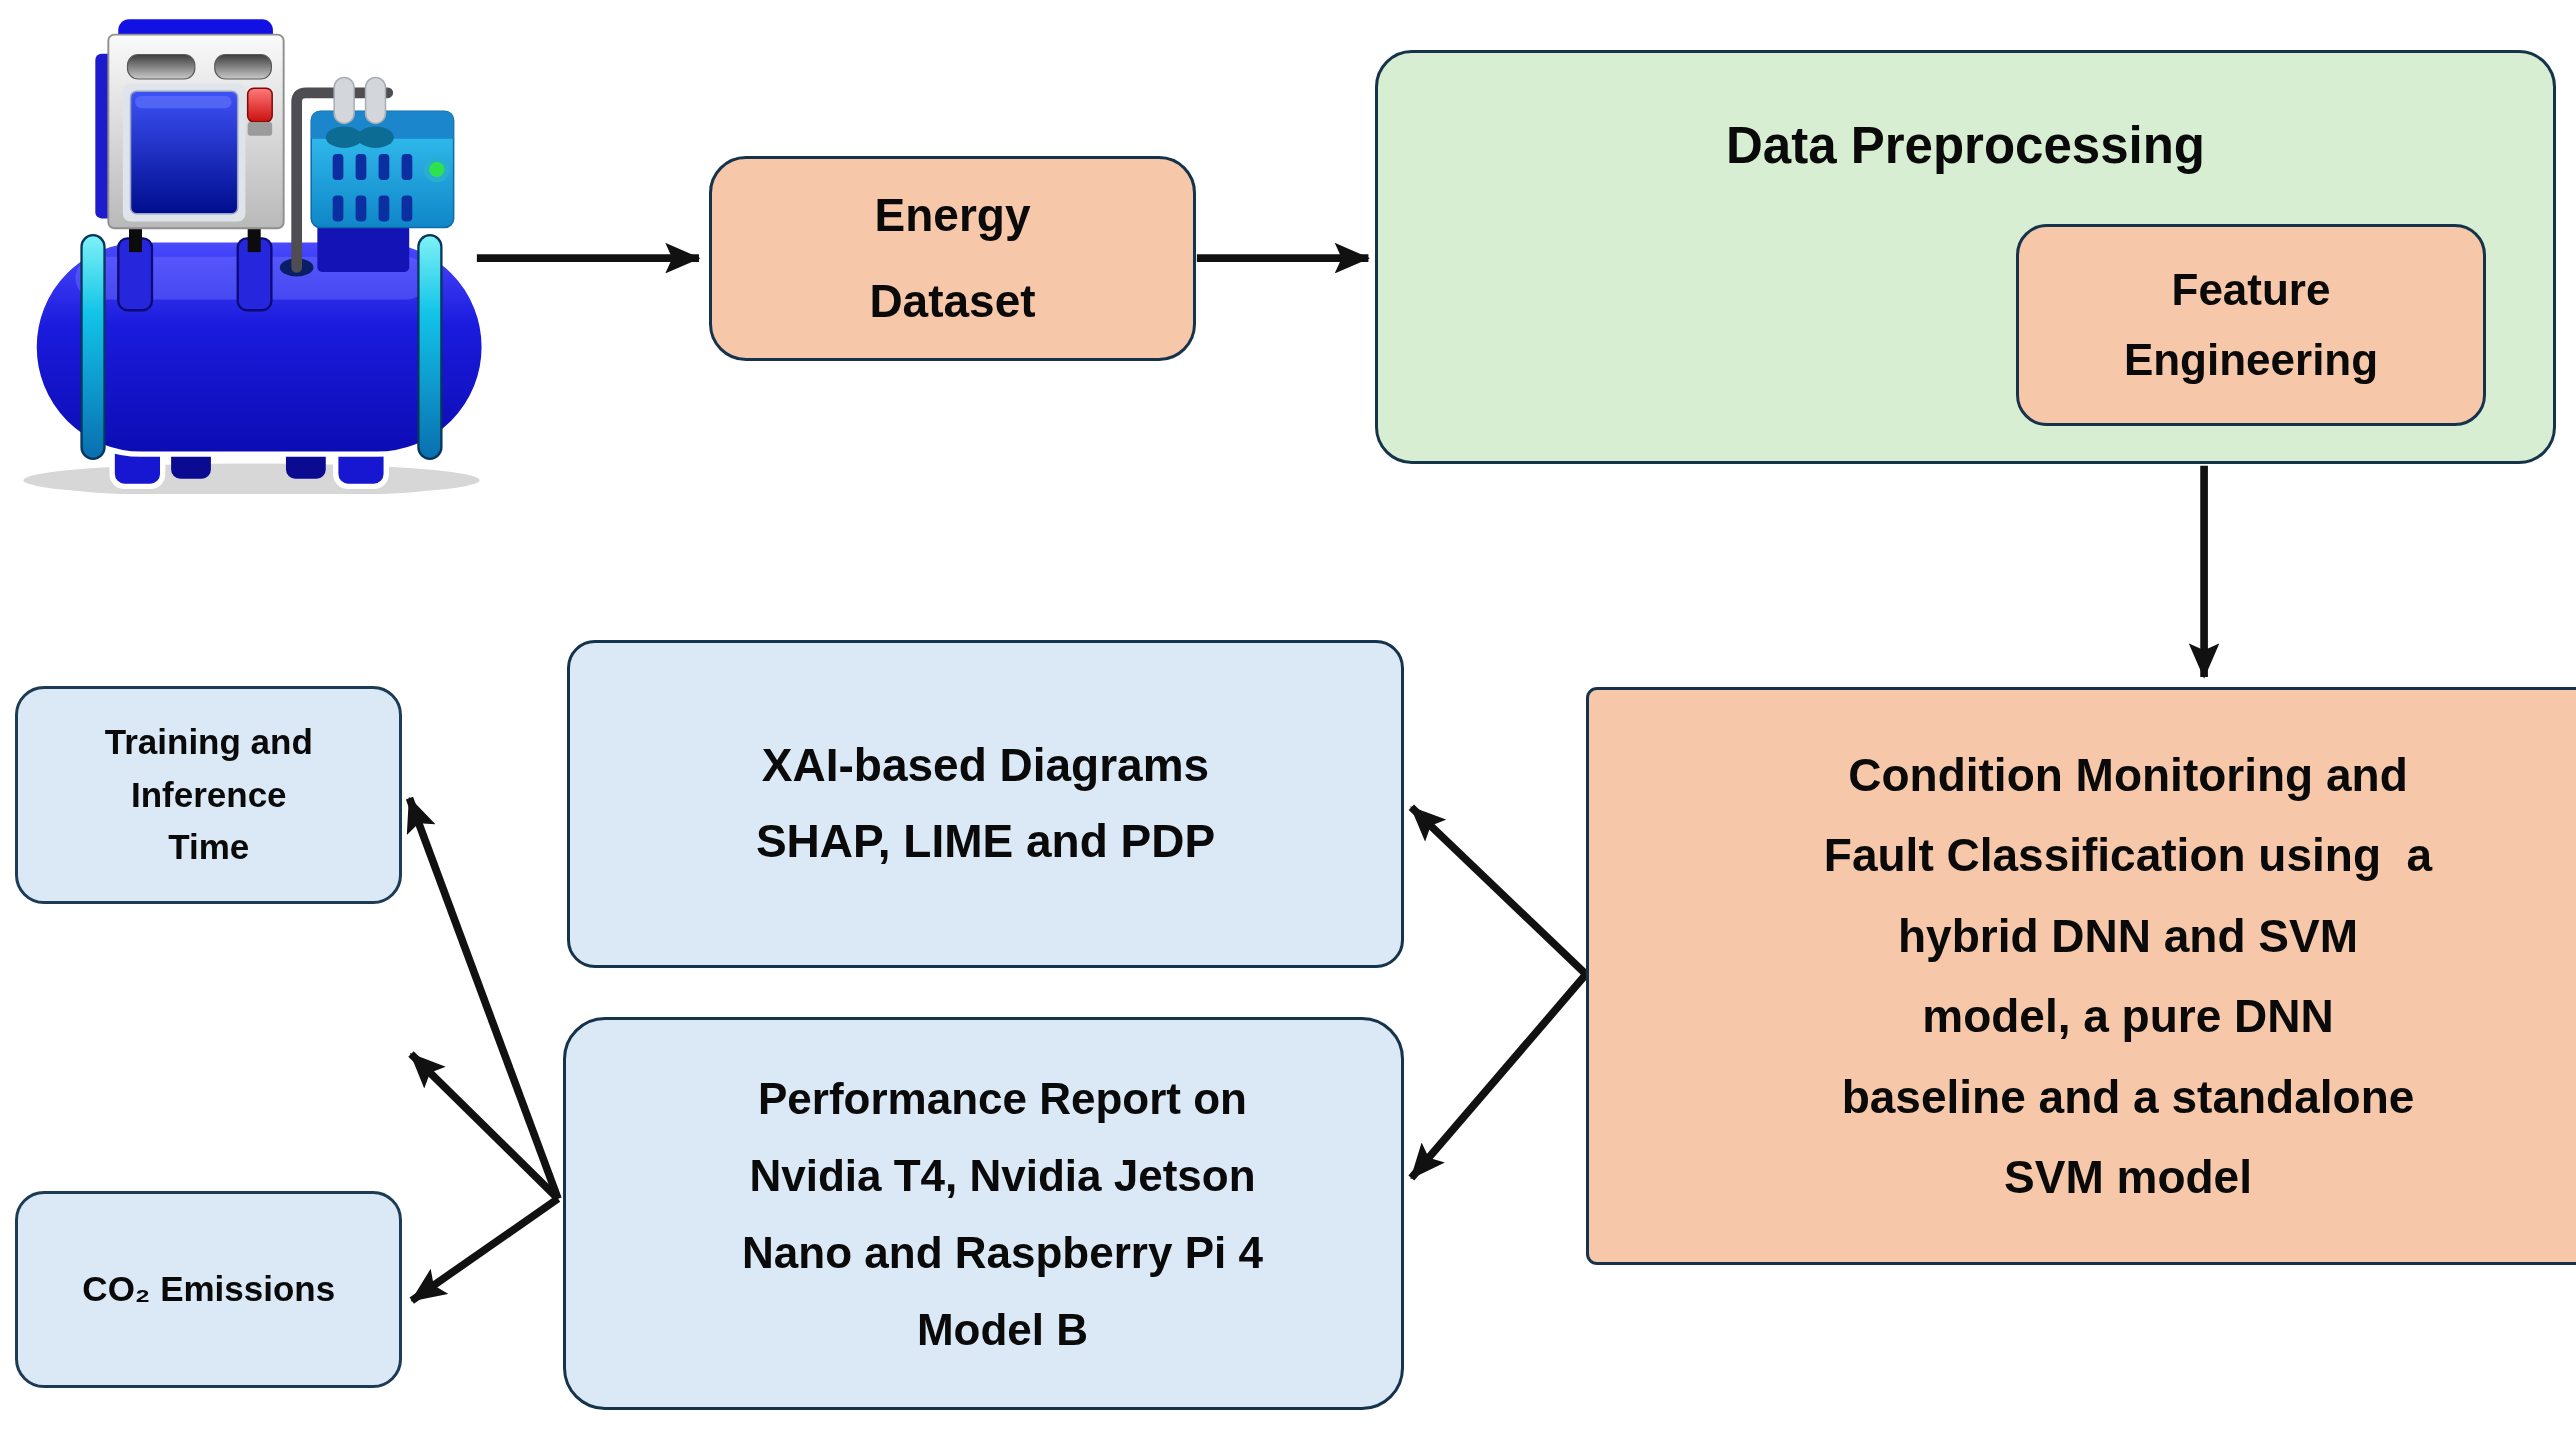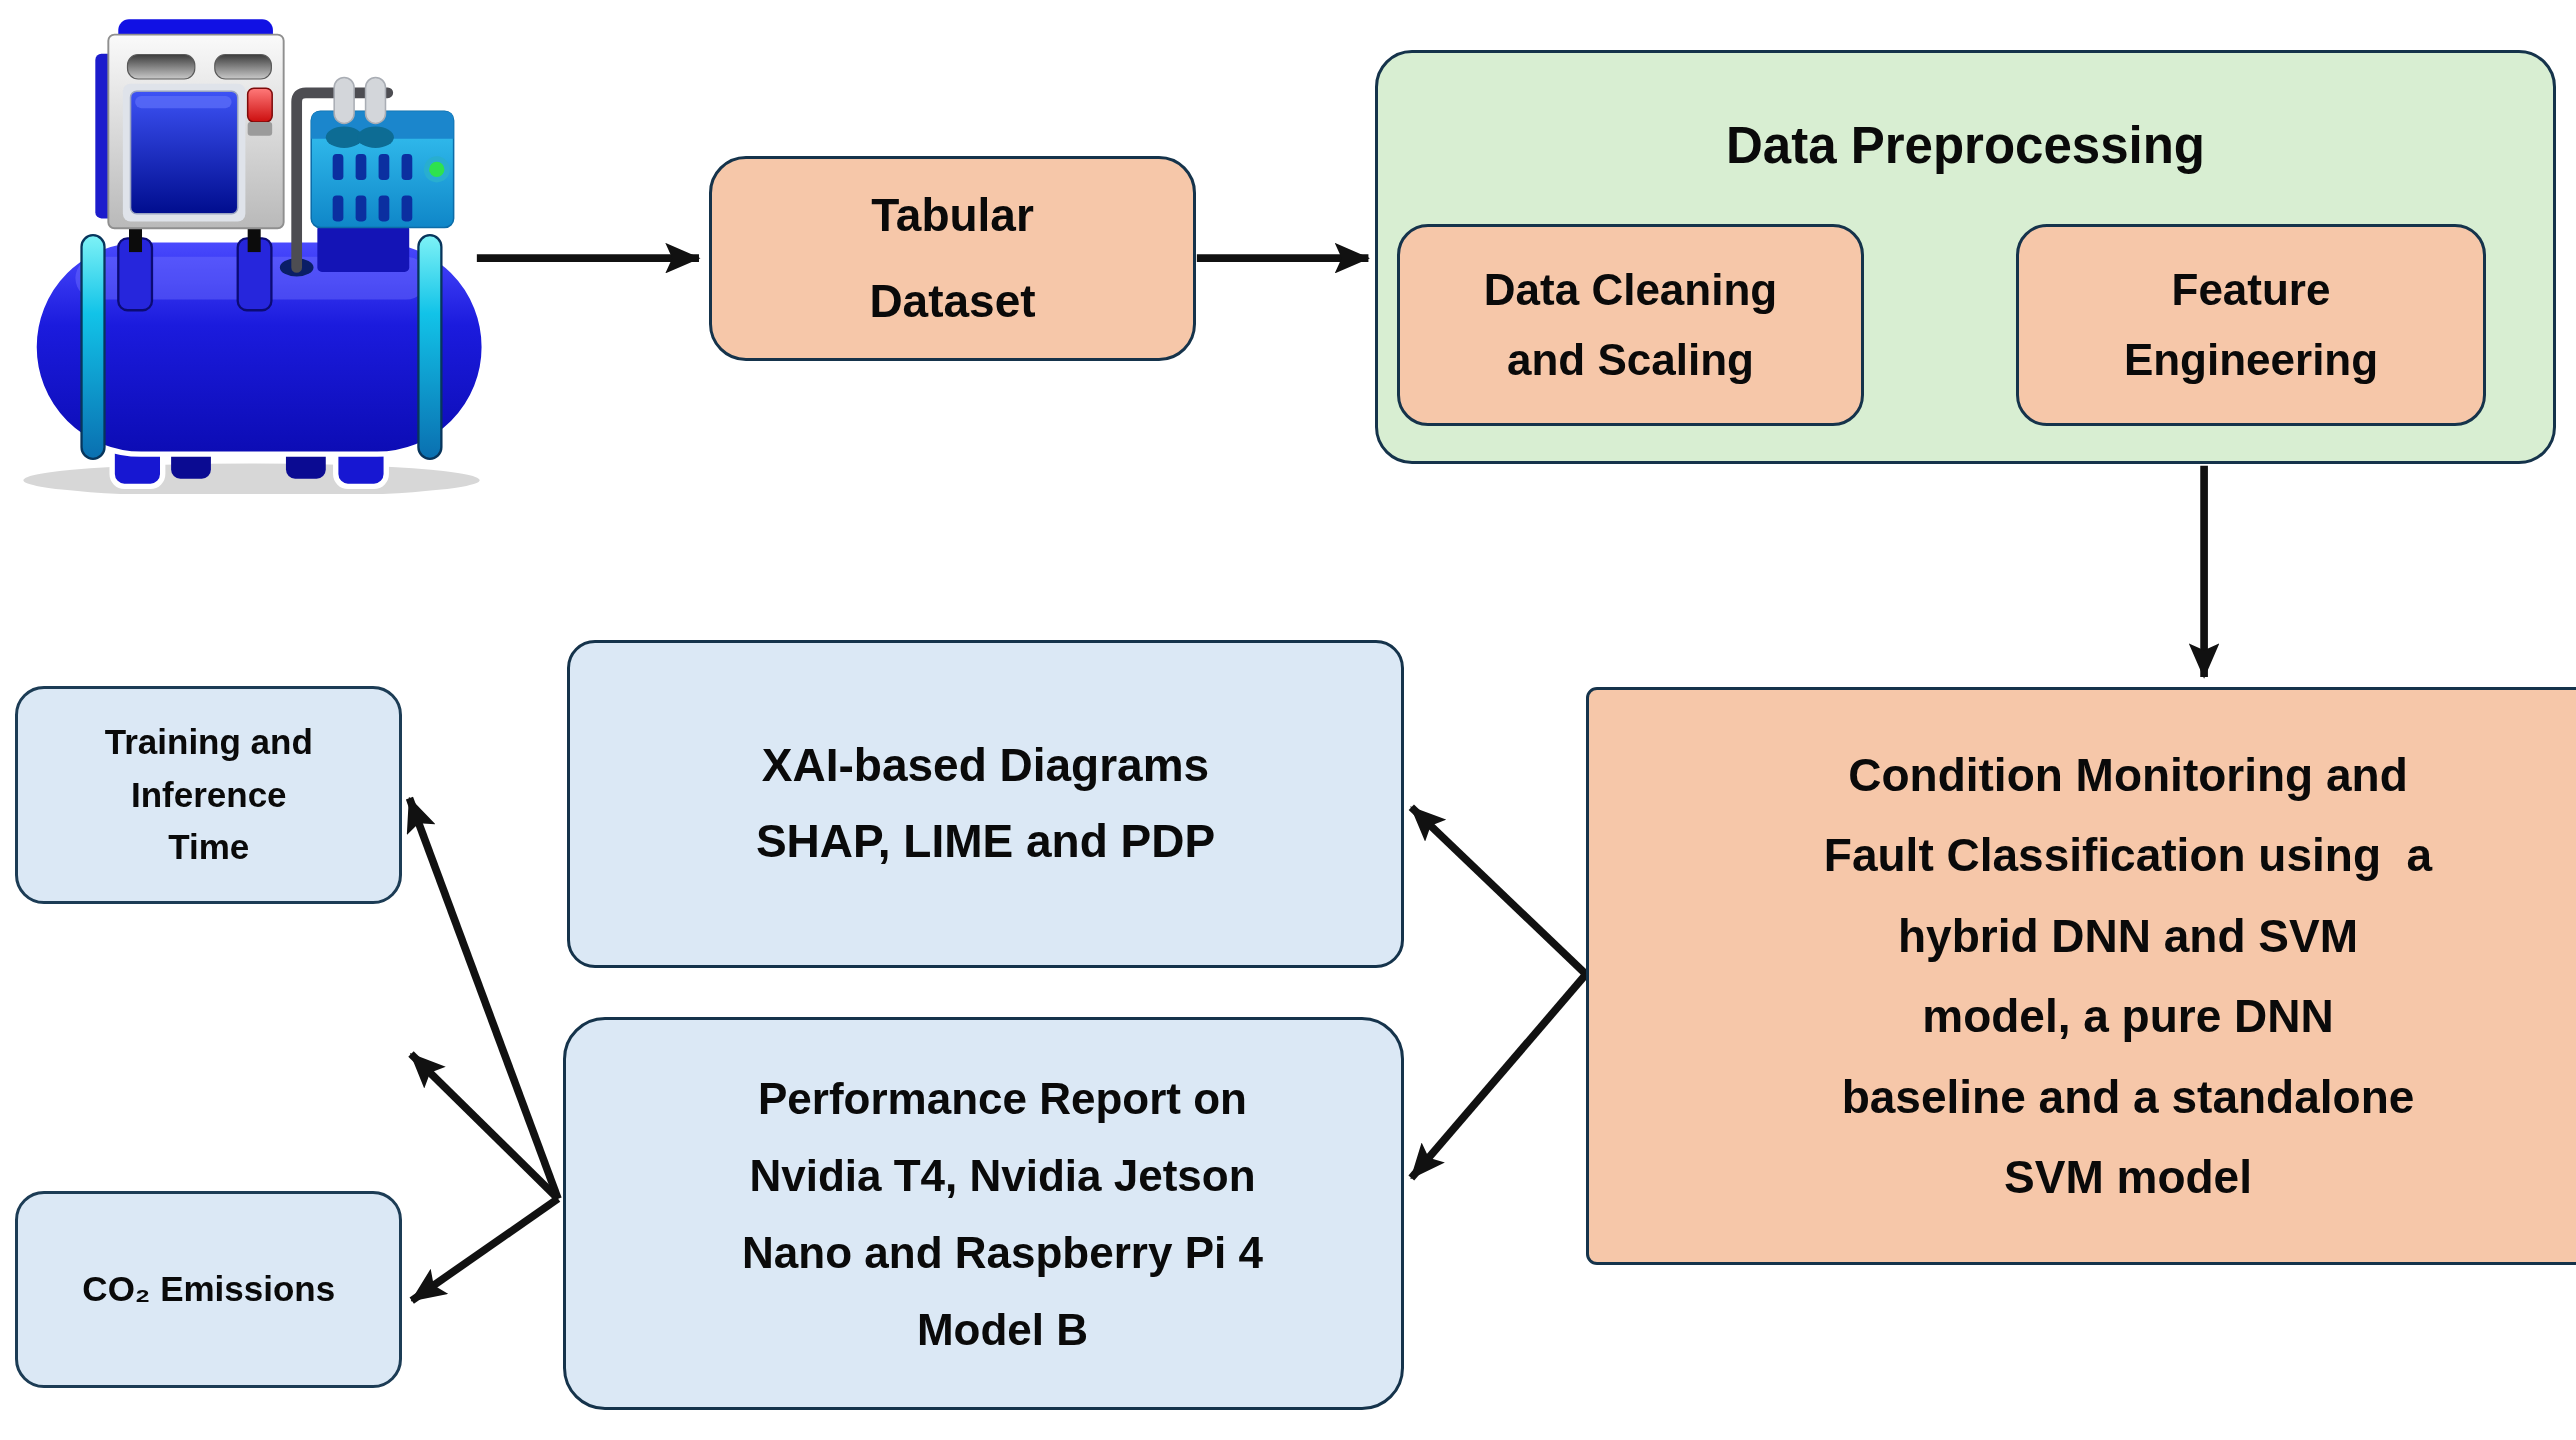--- a/index.html
+++ b/index.html
@@ -134,27 +134,25 @@
         <rect x="506" y="196" width="14" height="34" rx="5"></rect>
       <rect x="416" y="250" width="14" height="34" rx="5"></rect>
         <rect x="446" y="250" width="14" height="34" rx="5"></rect>
       <rect x="476" y="250" width="14" height="34" rx="5"></rect>
         <rect x="506" y="250" width="14" height="34" rx="5"></rect>
     </g>
     <circle cx="552" cy="216" r="17" fill="#28aed0"></circle>
     <circle cx="552" cy="216" r="10" fill="#2ee24e"></circle>
   </svg>
 
-  <div class="box peach tabular">Tabular
+  <div class="box peach tabular">Energy
 Dataset</div>
 
   <div class="box greenbg green-group">
     <div class="green-title">Data Preprocessing</div>
-    <div class="box peach cleaning">Data Cleaning
-and Scaling</div>
     <div class="box peach feature">Feature
 Engineering</div>
   </div>
 
   <div class="box peach model">Condition Monitoring and
 Fault Classification using  a
 hybrid DNN and SVM
 model, a pure DNN
 baseline and a standalone
 SVM model</div>

